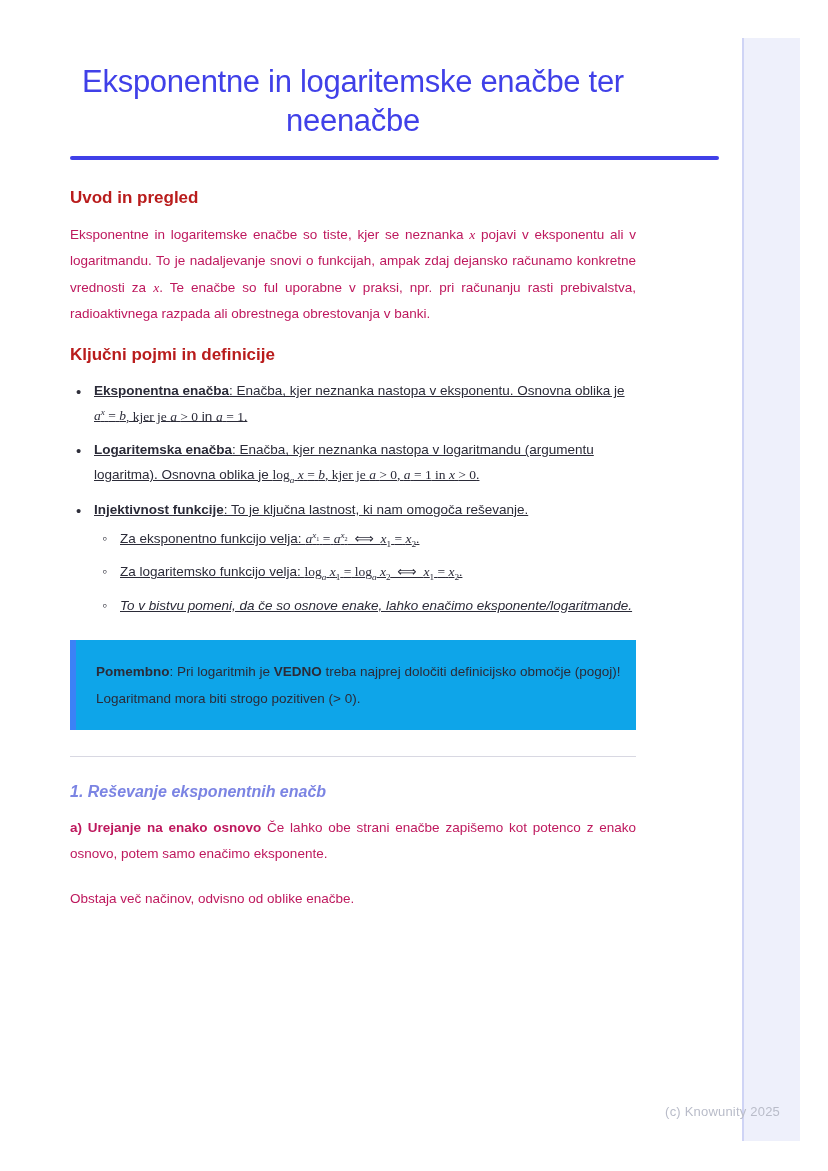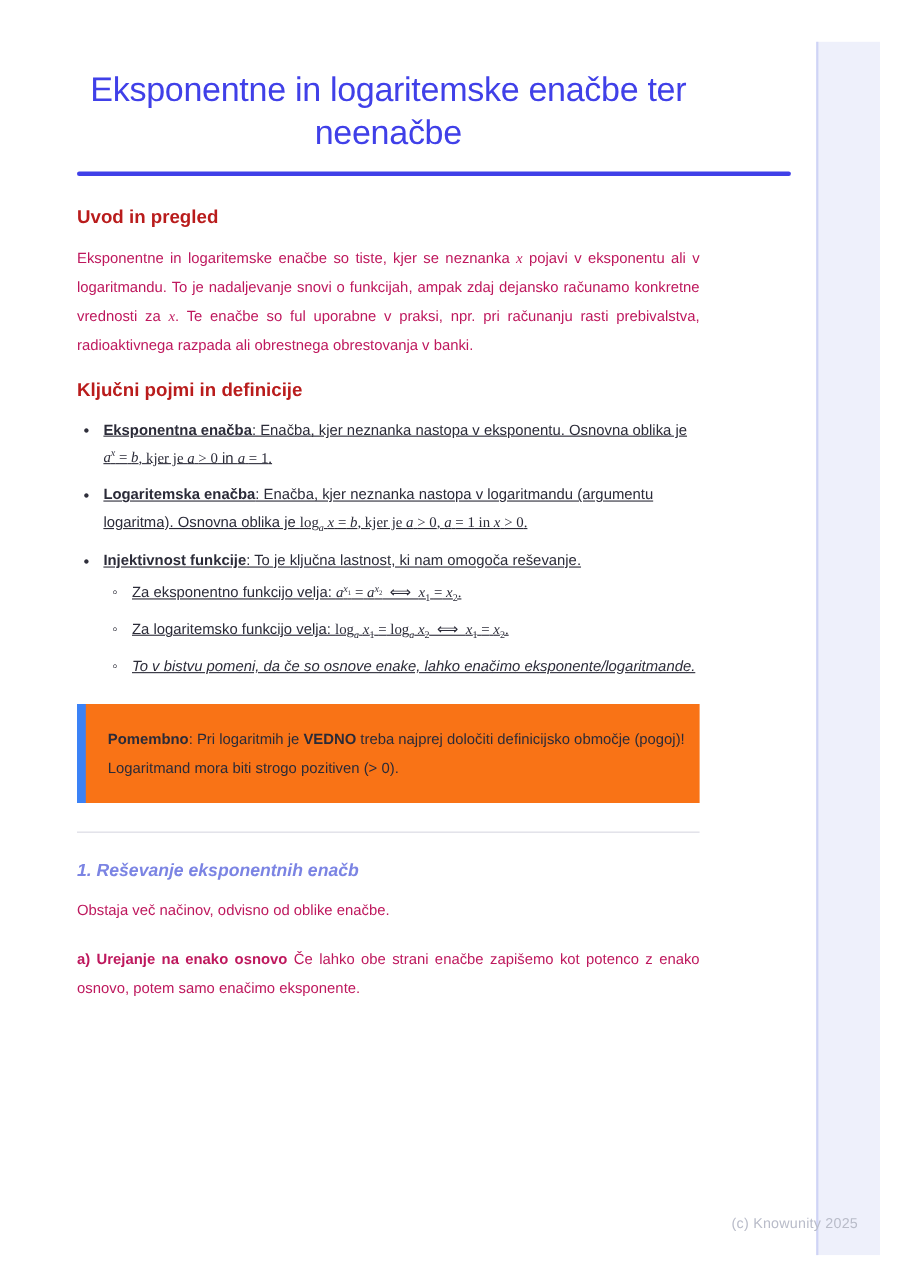--- a/index.html
+++ b/index.html
@@ -118,22 +118,22 @@
   ul.subbullets > li::before {
     content: "◦";
     position: absolute;
     left: 8px;
     top: -1px;
     font-size: 14px;
     color: #2f2f3b;
   }
   .italic-note { font-style: italic; }
   .callout {
-    background: #f97316;
-    border-left: 8px solid #3b82f6;
+    background: #0ea5e9;
+    border-left: 6px solid #3b82f6;
     padding: 18px 5px 18px 20px;
     margin: 22px 0 26px 0;
     font-size: 13.5px;
     line-height: 2.0;
   }
   .divider {
     height: 1px;
     background: #d8d8e2;
     margin: 26px 0 26px 0;
   }
@@ -188,21 +188,21 @@
 
     <div class="callout">
       <b>Pomembno</b><span>: Pri logaritmih je </span><b>VEDNO</b><span> treba najprej določiti definicijsko območje (pogoj)! Logaritmand mora biti strogo pozitiven (&gt; 0).</span>
     </div>
 
     <div class="divider"></div>
 
 
     <h3 class="subsection">1. Reševanje eksponentnih enačb</h3>
 
+    <p class="para"><b>a) Urejanje na enako osnovo</b><span> Če lahko obe strani enačbe zapišemo kot potenco z enako osnovo, potem samo enačimo eksponente.</span></p>
+
     <p class="para">Obstaja več načinov, odvisno od oblike enačbe.</p>
 
-    <p class="para"><b>a) Urejanje na enako osnovo</b><span> Če lahko obe strani enačbe zapišemo kot potenco z enako osnovo, potem samo enačimo eksponente.</span></p>
-
   </div>
 
   <div class="watermark">(c) Knowunity 2025</div>
 
 </div>
 
 </body></html>

